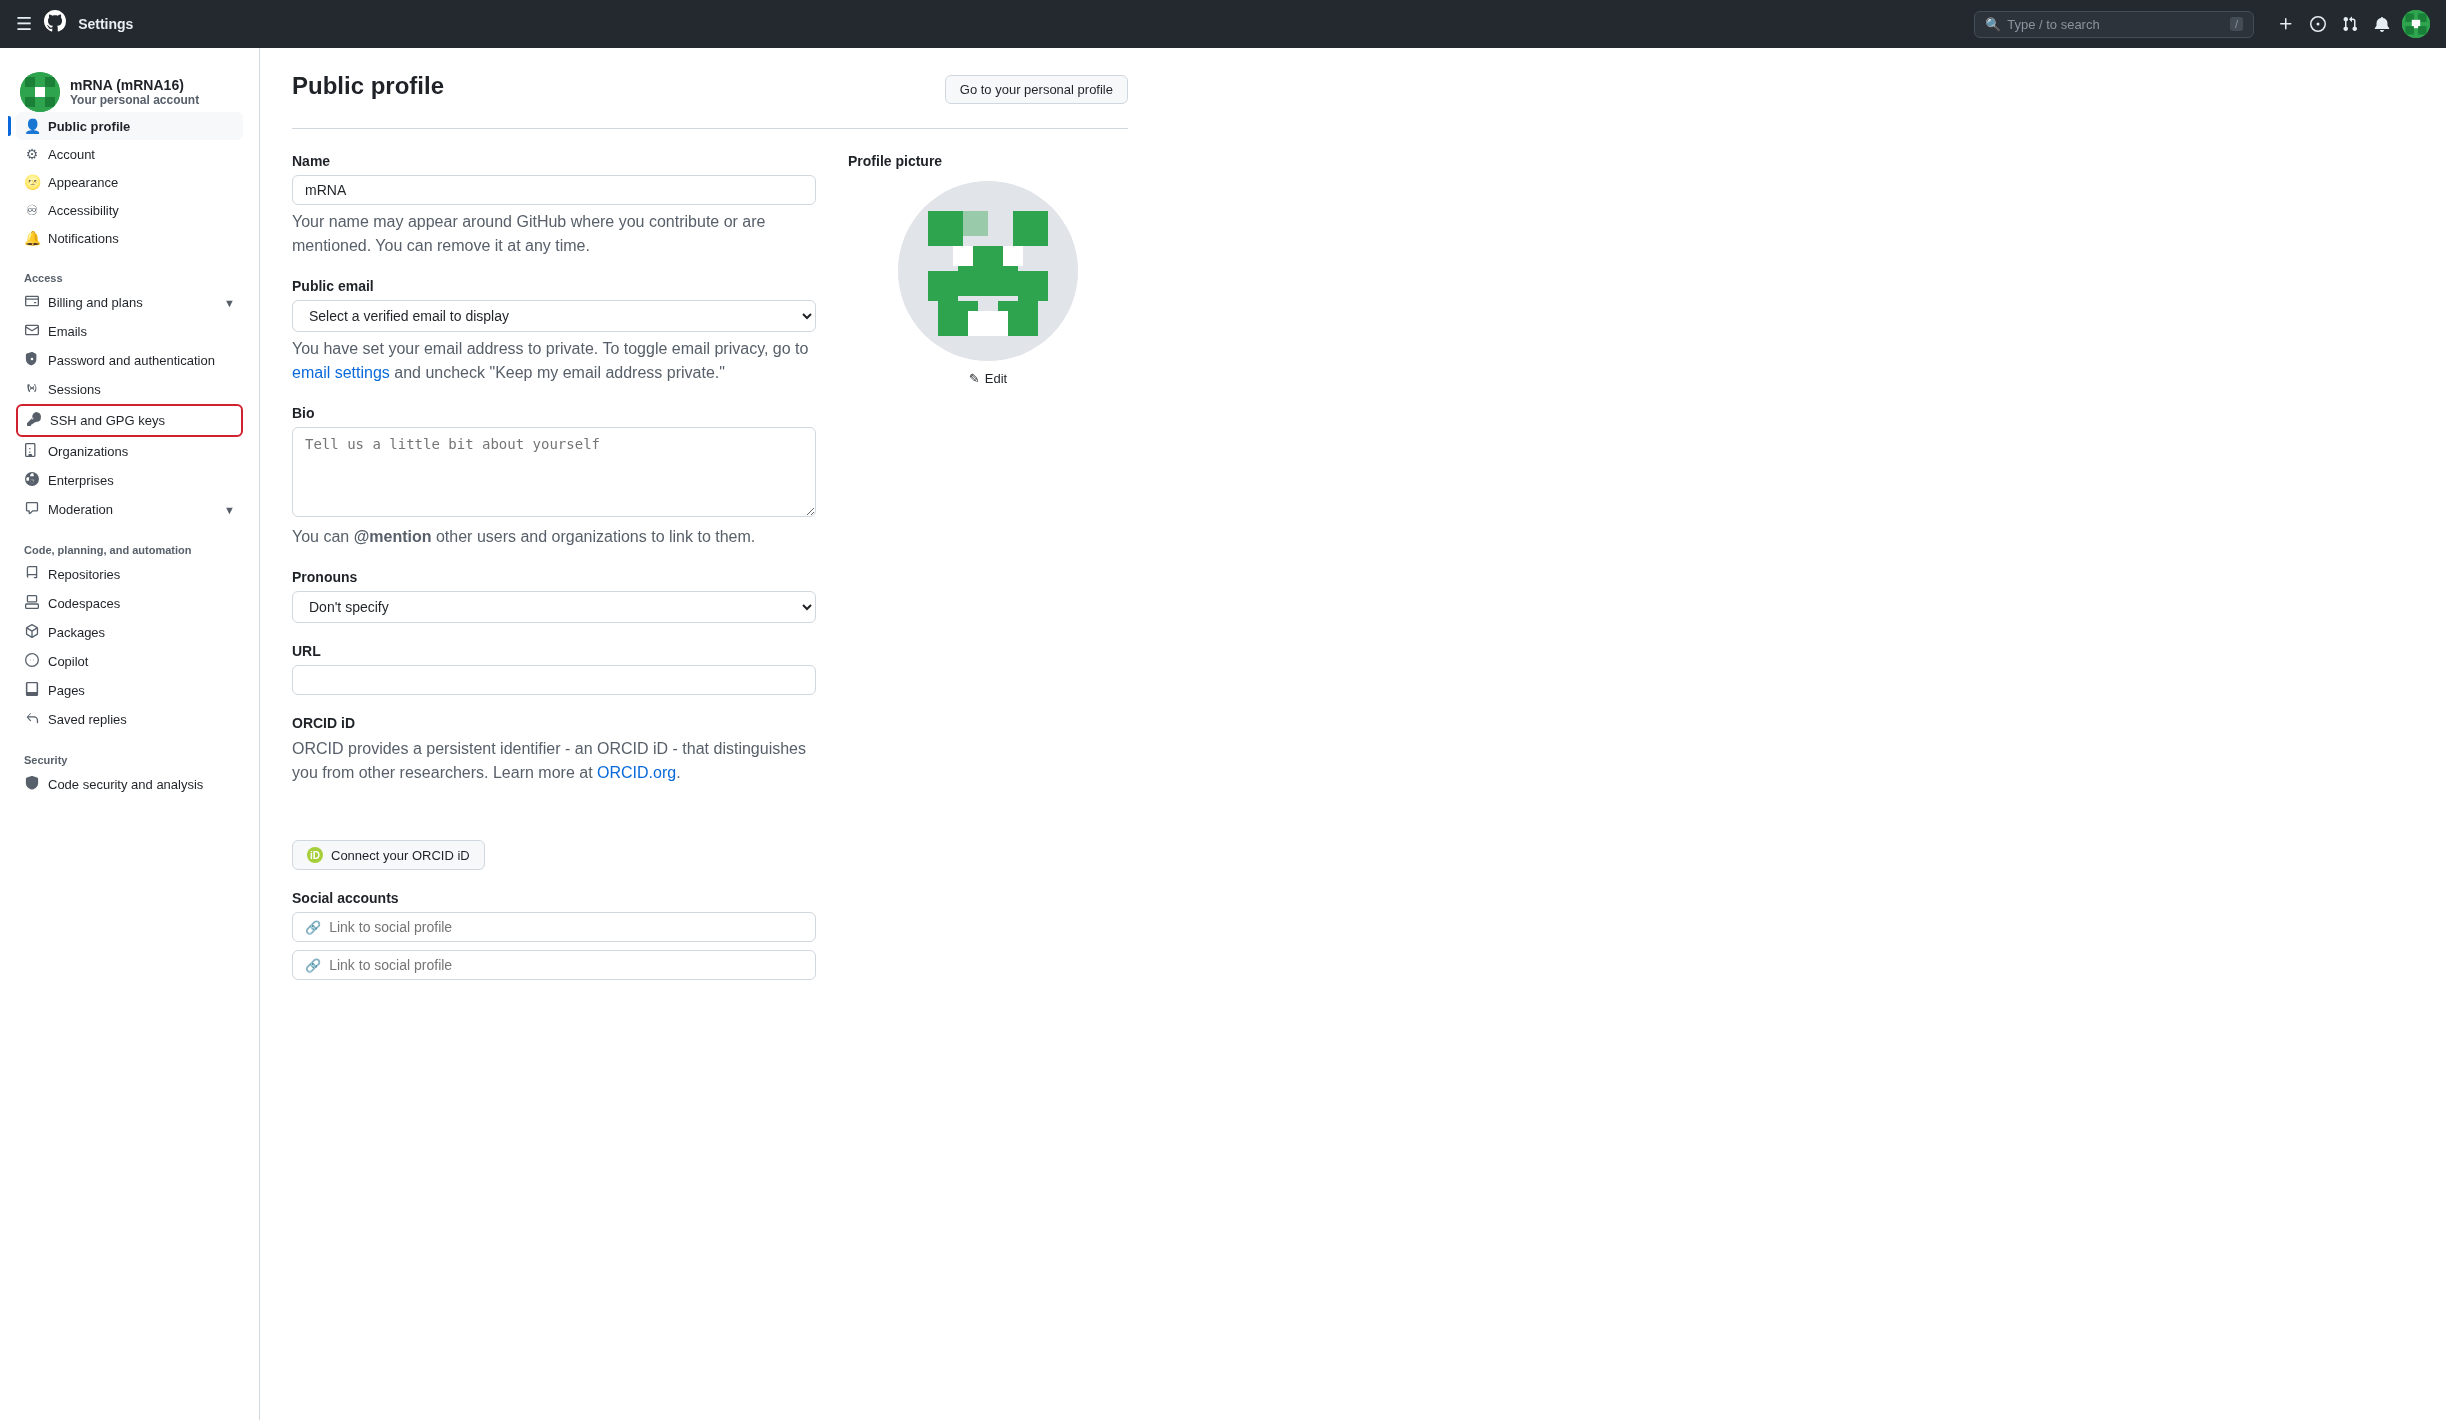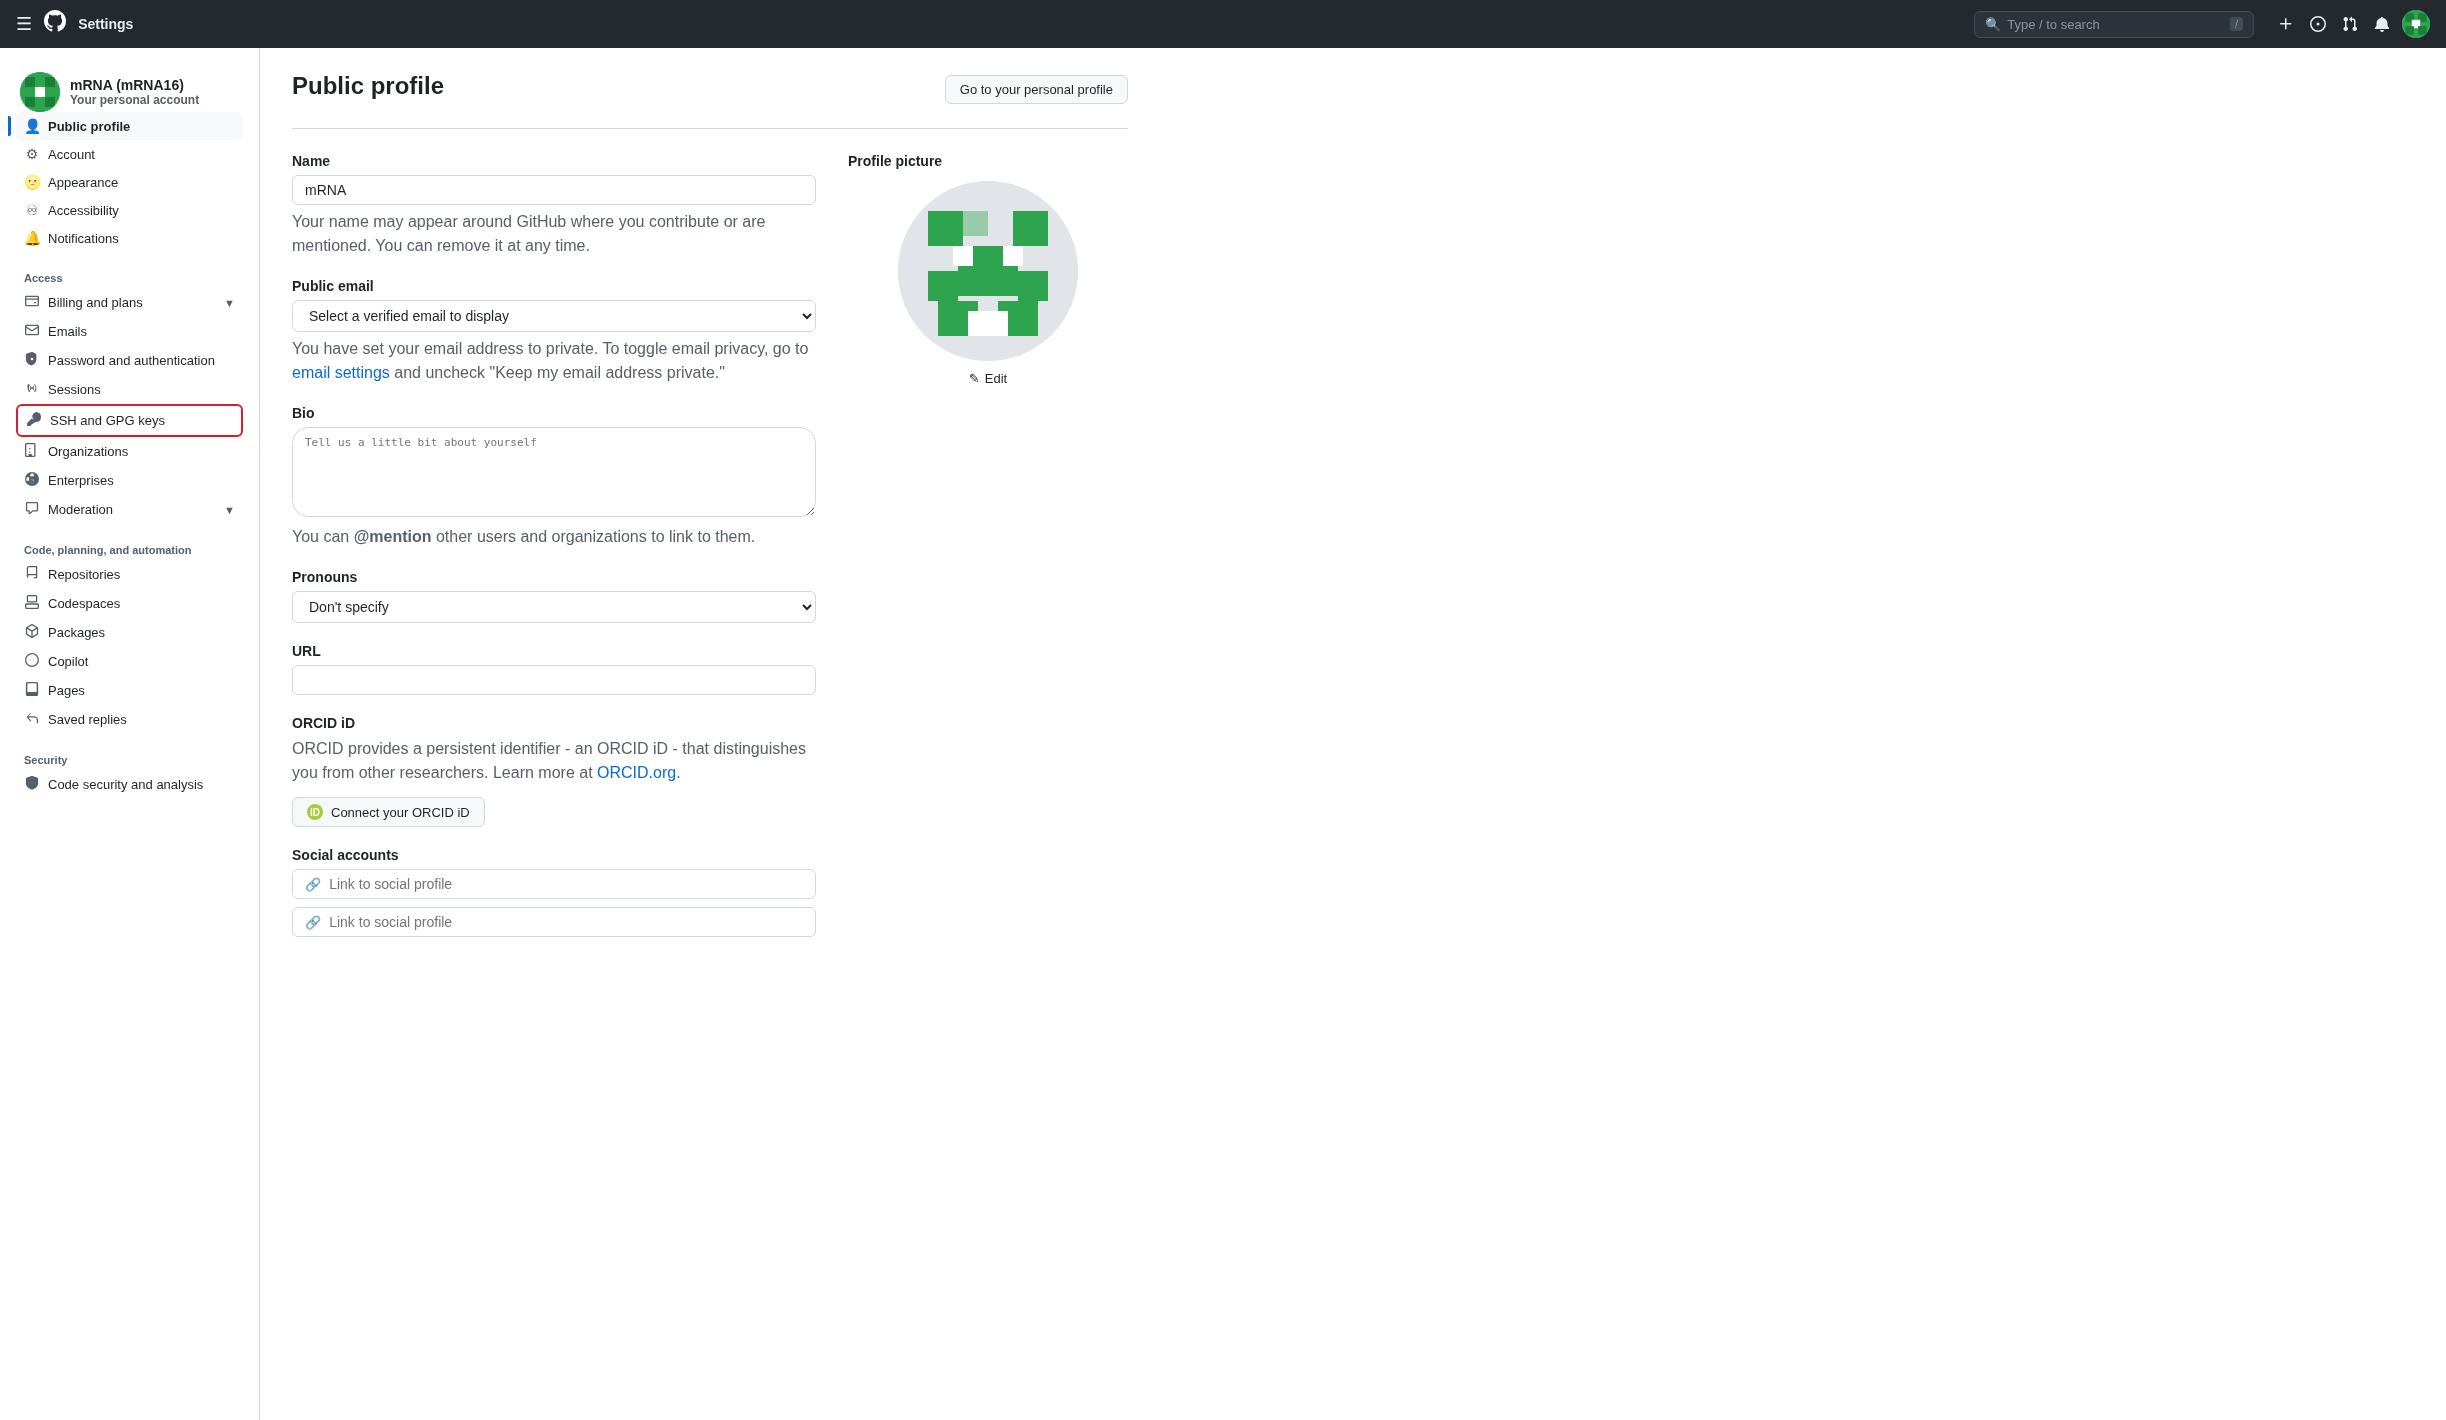--- a/index.html
+++ b/index.html
@@ -88,21 +88,21 @@
     .field-label { font-size: 14px; font-weight: 600; margin-bottom: 6px; display: block; }
     .field-input {
       width: 100%; padding: 6px 12px; border: 1px solid #d0d7de;
       border-radius: 6px; font-size: 14px; color: #1f2328;
       background: #ffffff; outline: none;
     }
     .field-hint { font-size: 16px; color: #57606a; margin-top: 5px; line-height: 1.5; }
     .field-hint a { color: #0969da; text-decoration: none; }
     .field-textarea {
       width: 100%; padding: 8px 12px; border: 1px solid #d0d7de;
-      border-radius: 16px; font-size: 11px; color: #1f2328;
+      border-radius: 6px; font-size: 14px; color: #1f2328;
       background: #ffffff; outline: none; resize: vertical; min-height: 90px;
     }
     .field-select {
       width: 100%; padding: 6px 12px; border: 1px solid #d0d7de;
       border-radius: 6px; font-size: 14px; color: #1f2328;
       background: #ffffff; outline: none; appearance: auto; cursor: pointer;
     }
     .field-select-wrapper { position: relative; }
 
     .section-title { font-size: 14px; font-weight: 600; margin-bottom: 6px; }
@@ -119,21 +119,21 @@
     }
     .profile-pic-edit {
       display: flex; align-items: center; gap: 5px; margin-top: 10px;
       font-size: 13px; color: #1f2328; cursor: pointer;
     }
 
     
     .orcid-connect-btn {
       display: inline-flex; align-items: center; gap: 8px;
       padding: 6px 14px; background: #f6f8fa; border: 1px solid #d0d7de;
-      border-radius: 6px; font-size: 13px; cursor: pointer; color: #1f2328;
+      border-radius: 6px; font-size: 13px; cursor: pointer; color: #1f2328; margin-top: 43px;
     }
     .orcid-icon {
       width: 16px; height: 16px; border-radius: 50%; background: #a6ce39;
       display: inline-flex; align-items: center; justify-content: center;
       color: white; font-size: 10px; font-weight: 700;
     }
 
     
     .social-input-row {
       display: flex; align-items: center; gap: 8px;

